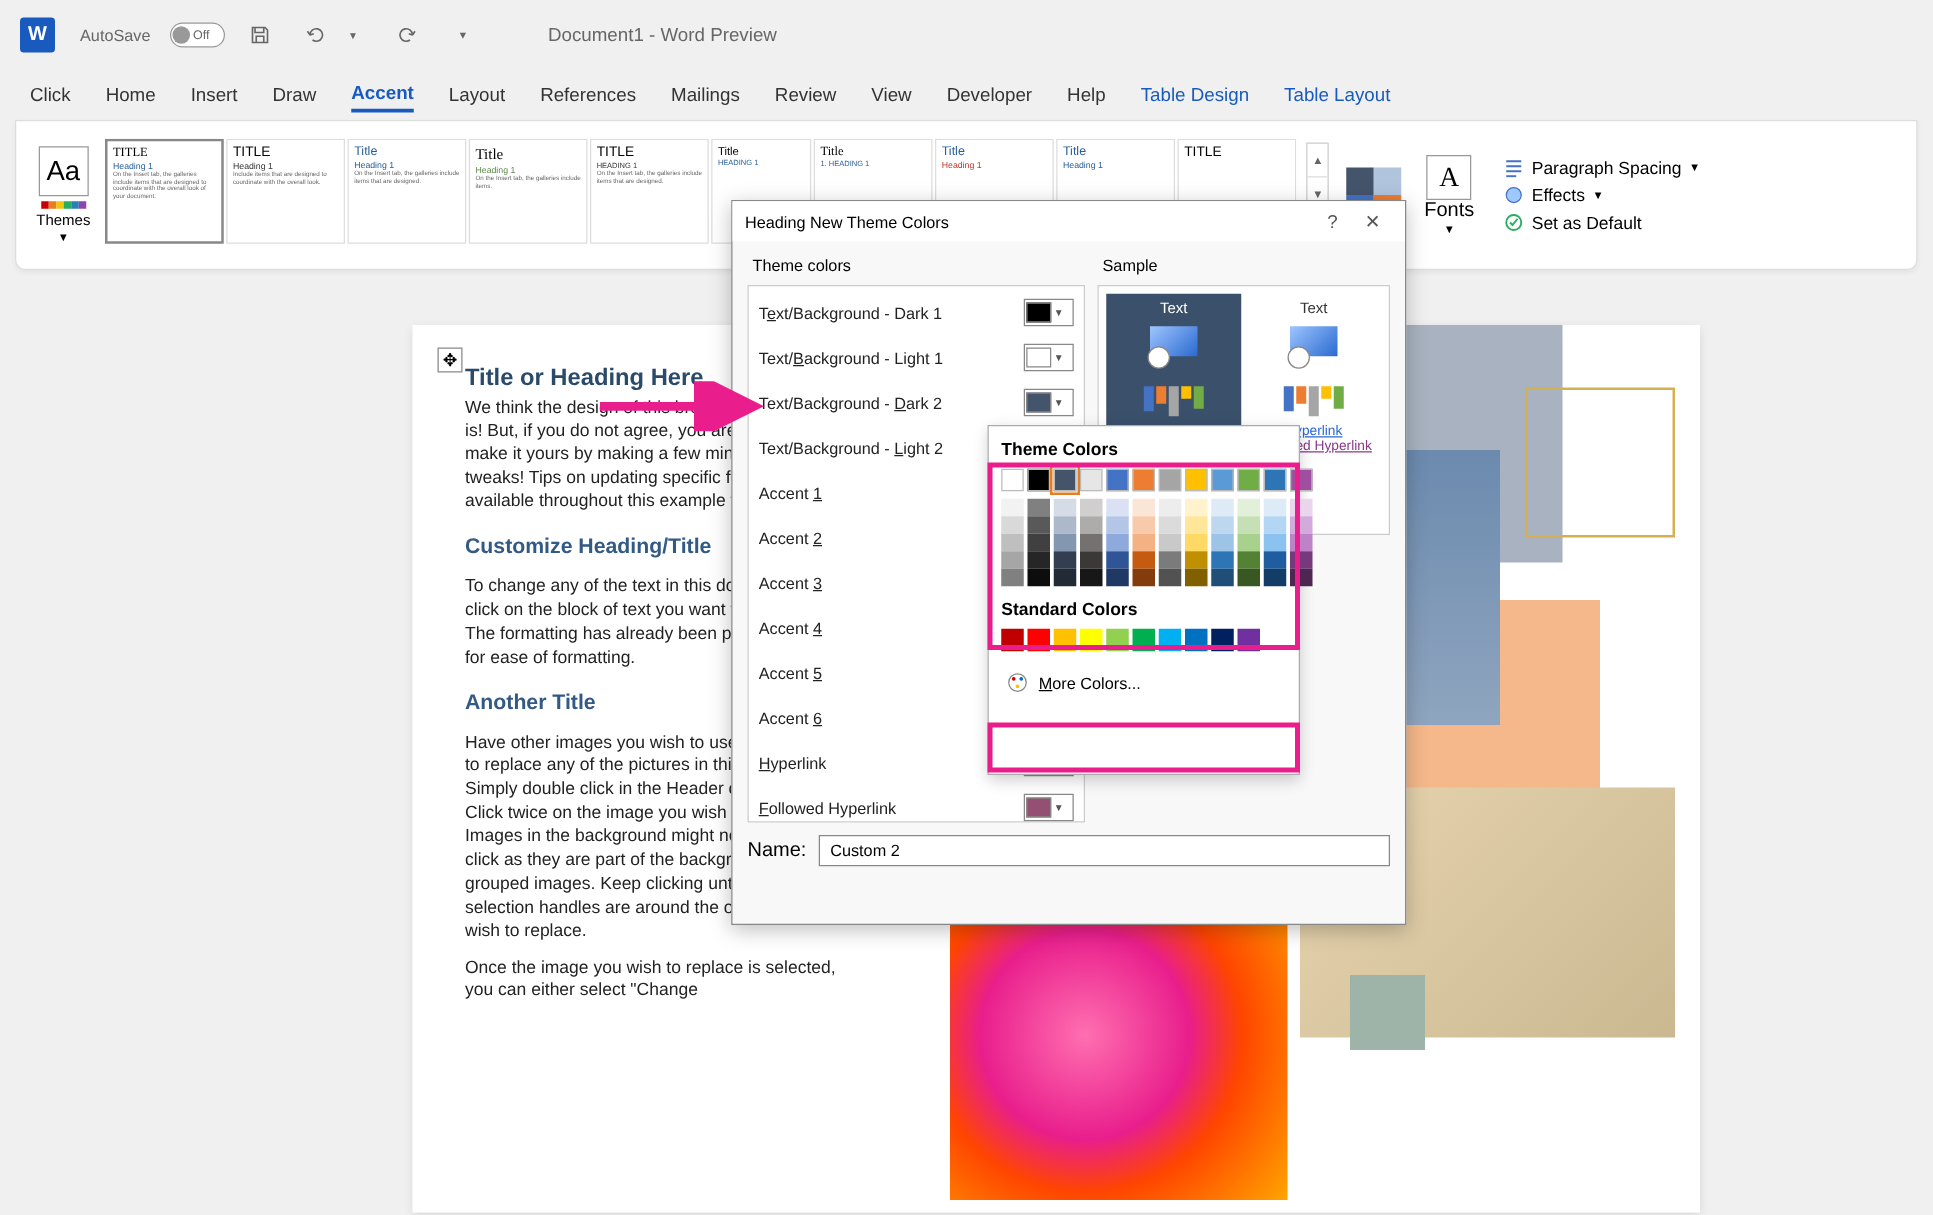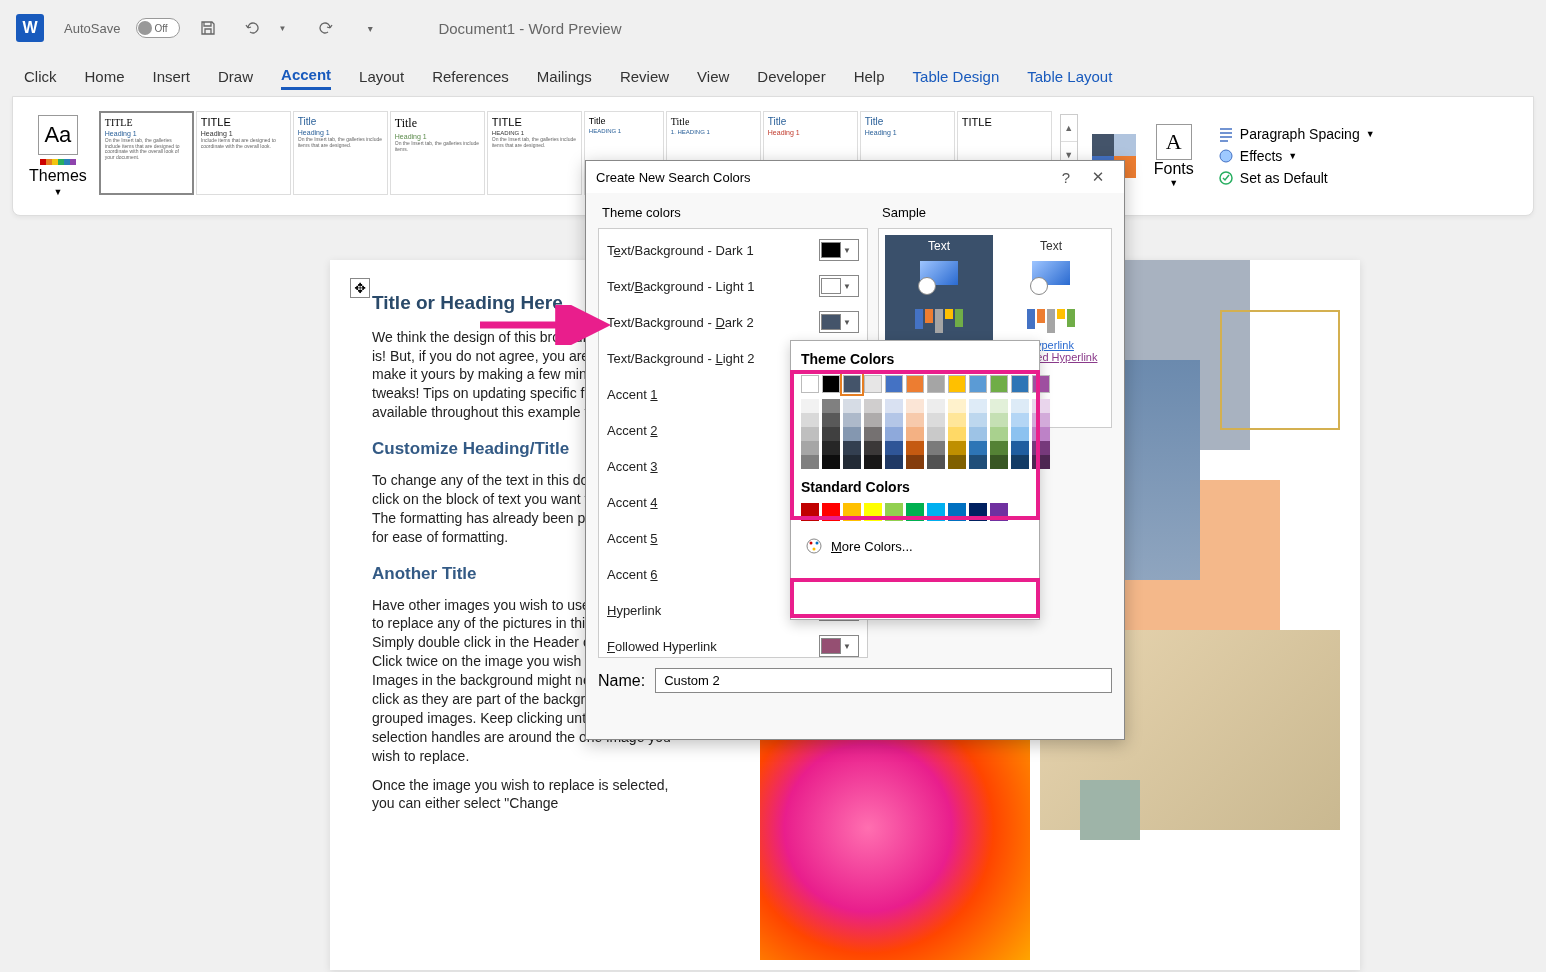--- a/index.html
+++ b/index.html
@@ -16,40 +16,40 @@
 .search-box input{border:none;outline:none;font-size:15px;flex:1;color:#666}
 .ribbon-tabs{height:40px;display:flex;align-items:center;padding:0 24px;gap:28px;font-size:15px}
 .ribbon-tab{color:#333;padding:4px 0;cursor:pointer}
 .ribbon-tab.active{color:#185abd;border-bottom:3px solid #185abd;font-weight:600}
 .ribbon-tab.contextual{color:#185abd}
 .ribbon{height:120px;background:#fff;border:1px solid #ddd;border-radius:0 0 8px 8px;margin:0 12px;display:flex;align-items:center;padding:8px 12px;gap:8px;box-shadow:0 2px 4px rgba(0,0,0,.05)}
 .themes-btn{display:flex;flex-direction:column;align-items:center;gap:2px;padding:4px}
 .themes-icon{width:40px;height:40px;border:1px solid #999;display:flex;align-items:center;justify-content:center;font-size:22px;background:#fff}
 .color-bar{display:flex;height:6px;margin-top:2px}
 .color-bar span{width:6px;height:6px}
-.themes-btn .lbl{font-size:16px}
+.themes-btn .lbl{font-size:12px}
 .gallery{display:flex;gap:2px;height:90px;overflow:hidden}
 .gallery-item{width:95px;height:84px;border:1px solid #ddd;background:#fff;padding:4px;font-size:7px;overflow:hidden}
 .gallery-item.sel{border:2px solid #888}
 .gi-title{font-weight:normal;margin-bottom:2px}
 .gi-heading{color:#2a6099;font-size:7px;margin-bottom:1px}
 .gi-text{font-size:5px;color:#666;line-height:1.1}
 .gallery-scroll{width:18px;height:84px;border:1px solid #ccc;display:flex;flex-direction:column}
 .gallery-scroll div{flex:1;display:flex;align-items:center;justify-content:center;font-size:9px;color:#666;border-bottom:1px solid #ddd}
 .swatch-group{display:flex;flex-direction:column;margin-left:6px}
 .swatch-row{display:flex}
 .swatch-row span{width:22px;height:22px}
 .fonts-btn{display:flex;flex-direction:column;align-items:center;margin-left:6px;padding:4px}
 .fonts-icon{width:36px;height:36px;border:1px solid #999;display:flex;align-items:center;justify-content:center;font-size:22px;font-family:Georgia,serif}
 .design-options{display:flex;flex-direction:column;gap:6px;margin-left:12px;font-size:14px}
 .design-opt{display:flex;align-items:center;gap:6px}
 .doc-area{position:absolute;top:260px;left:330px;width:1030px;height:710px;background:#fff;box-shadow:0 2px 8px rgba(0,0,0,.1);padding:30px 0 0 42px}
 .move-handle{position:absolute;left:20px;top:18px;width:20px;height:20px;border:1px solid #888;display:flex;align-items:center;justify-content:center;font-size:14px}
 .doc-col{width:300px;font-family:Georgia,serif;font-size:14px;line-height:1.35;color:#222}
-.doc-col h1{font-size:19px;font-weight:bold;color:#2a4a6a;margin-bottom:12px}
+.doc-col h1{font-size:19px;font-weight:bold;color:#2a4a6a;}
 .doc-col h2{font-size:17px;font-weight:bold;color:#335a85;margin:16px 0 10px}
 .doc-col p{margin-bottom:10px}
 .doc-deco{position:absolute;right:0;top:0;width:660px;height:710px;overflow:hidden}
 .deco-block{position:absolute}
 .dialog{position:absolute;left:585px;top:160px;width:540px;height:580px;background:#f8f8f8;border:1px solid #888;box-shadow:0 4px 16px rgba(0,0,0,.25);z-index:100}
 .dlg-title{height:32px;background:#fff;display:flex;align-items:center;padding:0 10px;font-size:13px}
 .dlg-title .sp{flex:1}
 .dlg-title .btn{width:32px;text-align:center;color:#555;font-size:15px}
 .dlg-body{padding:12px 12px 0;display:flex;gap:10px}
 .dlg-left{width:270px}
@@ -266,21 +266,21 @@
     <defs>
       <marker id="ah" viewBox="0 0 10 10" refX="8" refY="5" markerWidth="8" markerHeight="8" orient="auto">
         <path d="M0 0L10 5L0 10z" fill="#e91e8c"></path>
       </marker>
     </defs>
     <line x1="0" y1="20" x2="120" y2="20" stroke="#e91e8c" stroke-width="7" marker-end="url(#ah)"></line>
   </svg>
 
 <div class="dialog">
   <div class="dlg-title">
-    <span>Create New Search Colors</span>
+    <span>Heading New Theme Colors</span>
     <span class="sp"></span>
     <span class="btn">?</span>
     <span class="btn">✕</span>
   </div>
   <div class="dlg-body">
     <div class="dlg-left">
       <div class="fieldset-label">Theme colors</div>
       <div class="theme-list" id="theme-list">
           <div class="theme-row">
             <span class="lbl">T<span class="u">e</span>xt/Background - Dark 1</span>

